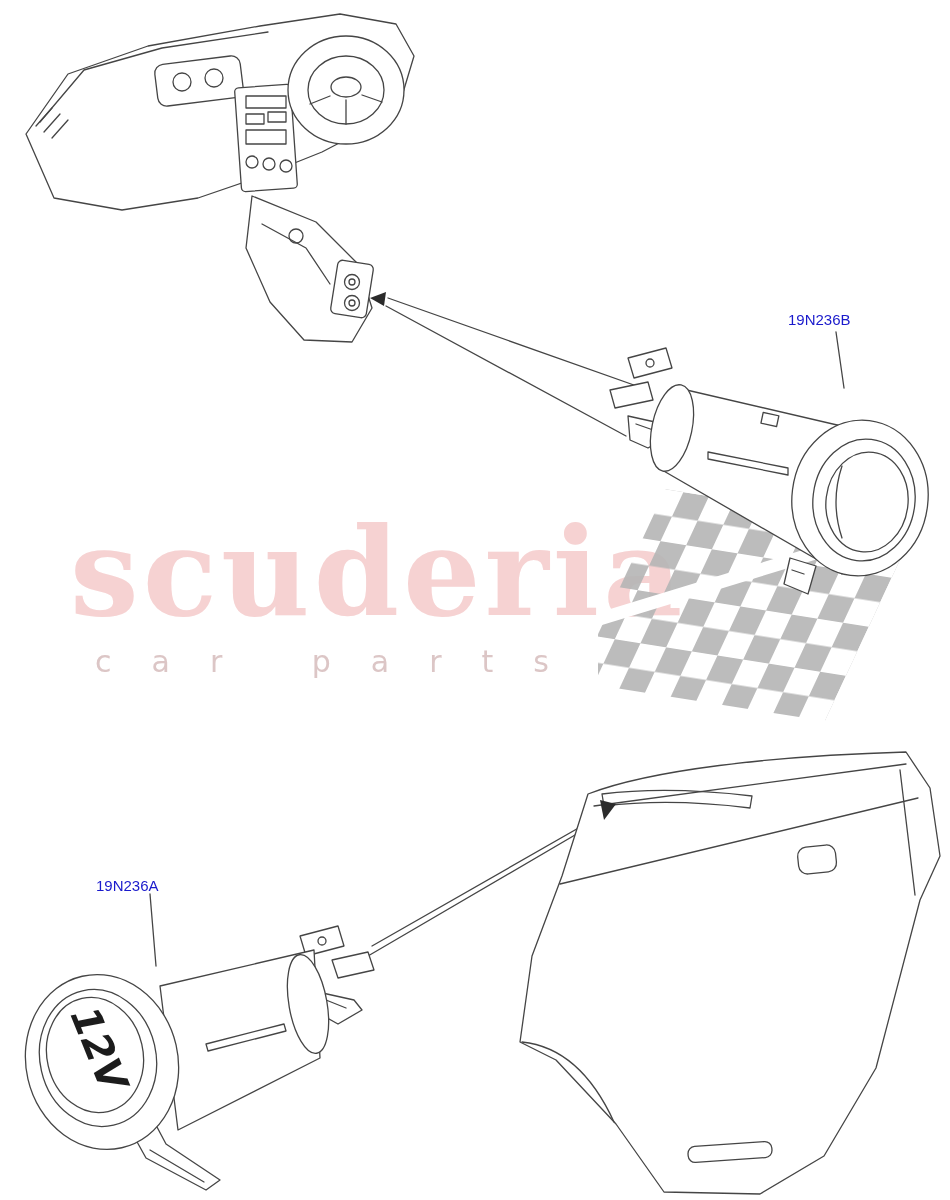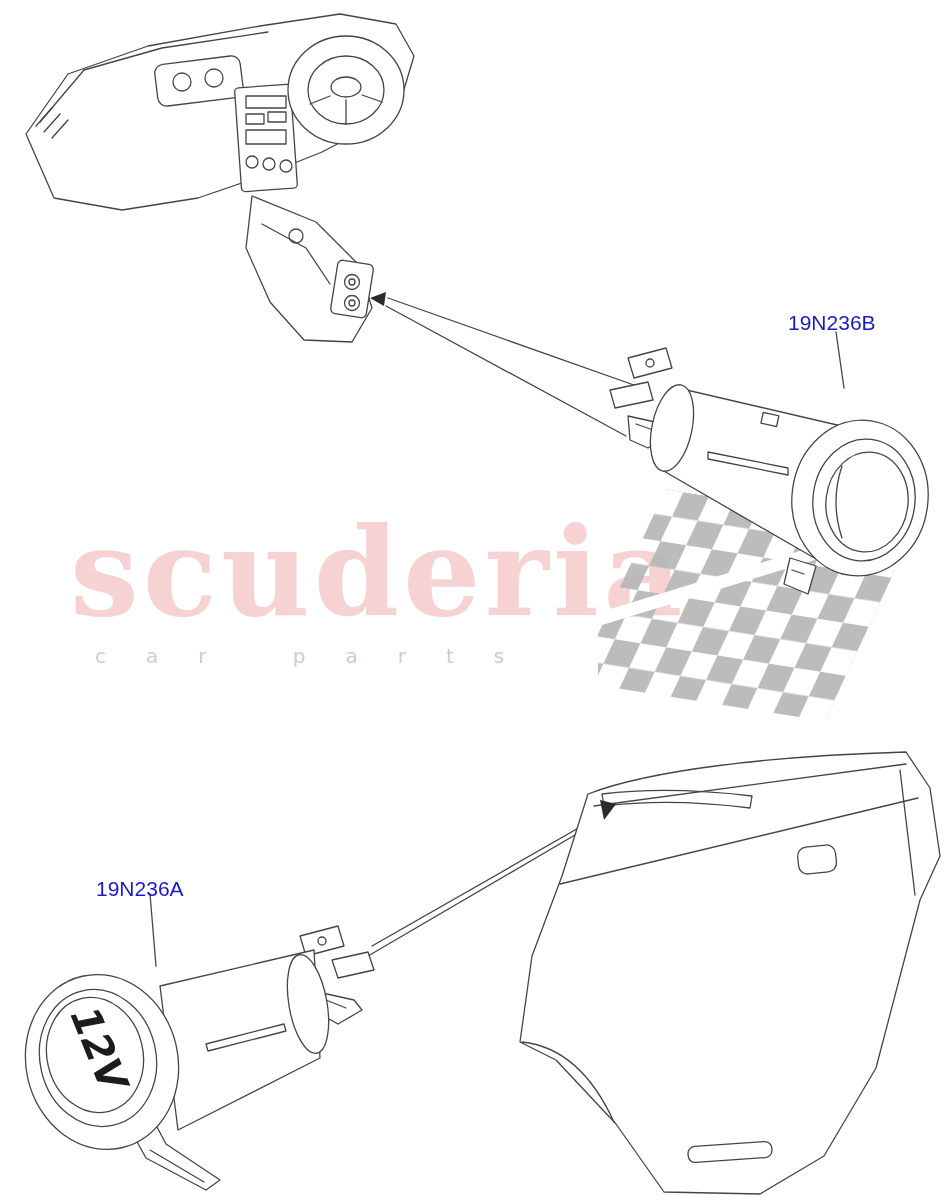--- a/index.html
+++ b/index.html
@@ -25,21 +25,21 @@
     letter-spacing: 4px;
     color: #f6d2d2;
     white-space: nowrap;
     user-select: none;
   }
   .wm-sub {
     position: absolute;
     left: 95px;
     top: 644px;
     font-family: "DejaVu Sans", sans-serif;
-    font-size: 20px;
+    font-size: 30px;
     letter-spacing: 40px;
     color: #dcc6c6;
     white-space: nowrap;
     user-select: none;
   }
   .flag {
     position: absolute;
     left: 598px;
     top: 468px;
   }
@@ -48,21 +48,21 @@
   .art {
     position: absolute;
     left: 0;
     top: 0;
   }
 
   
   .part-label {
     position: absolute;
     font-family: "Liberation Sans", sans-serif;
-    font-size: 21px;
+    font-size: 15px;
     color: #1a1acc;
     white-space: nowrap;
     cursor: pointer;
   }
   .part-label-b { left: 788px; top: 311px; }
   .part-label-a { left: 96px; top: 877px; }
 </style>
 </head>
 <body>
 

